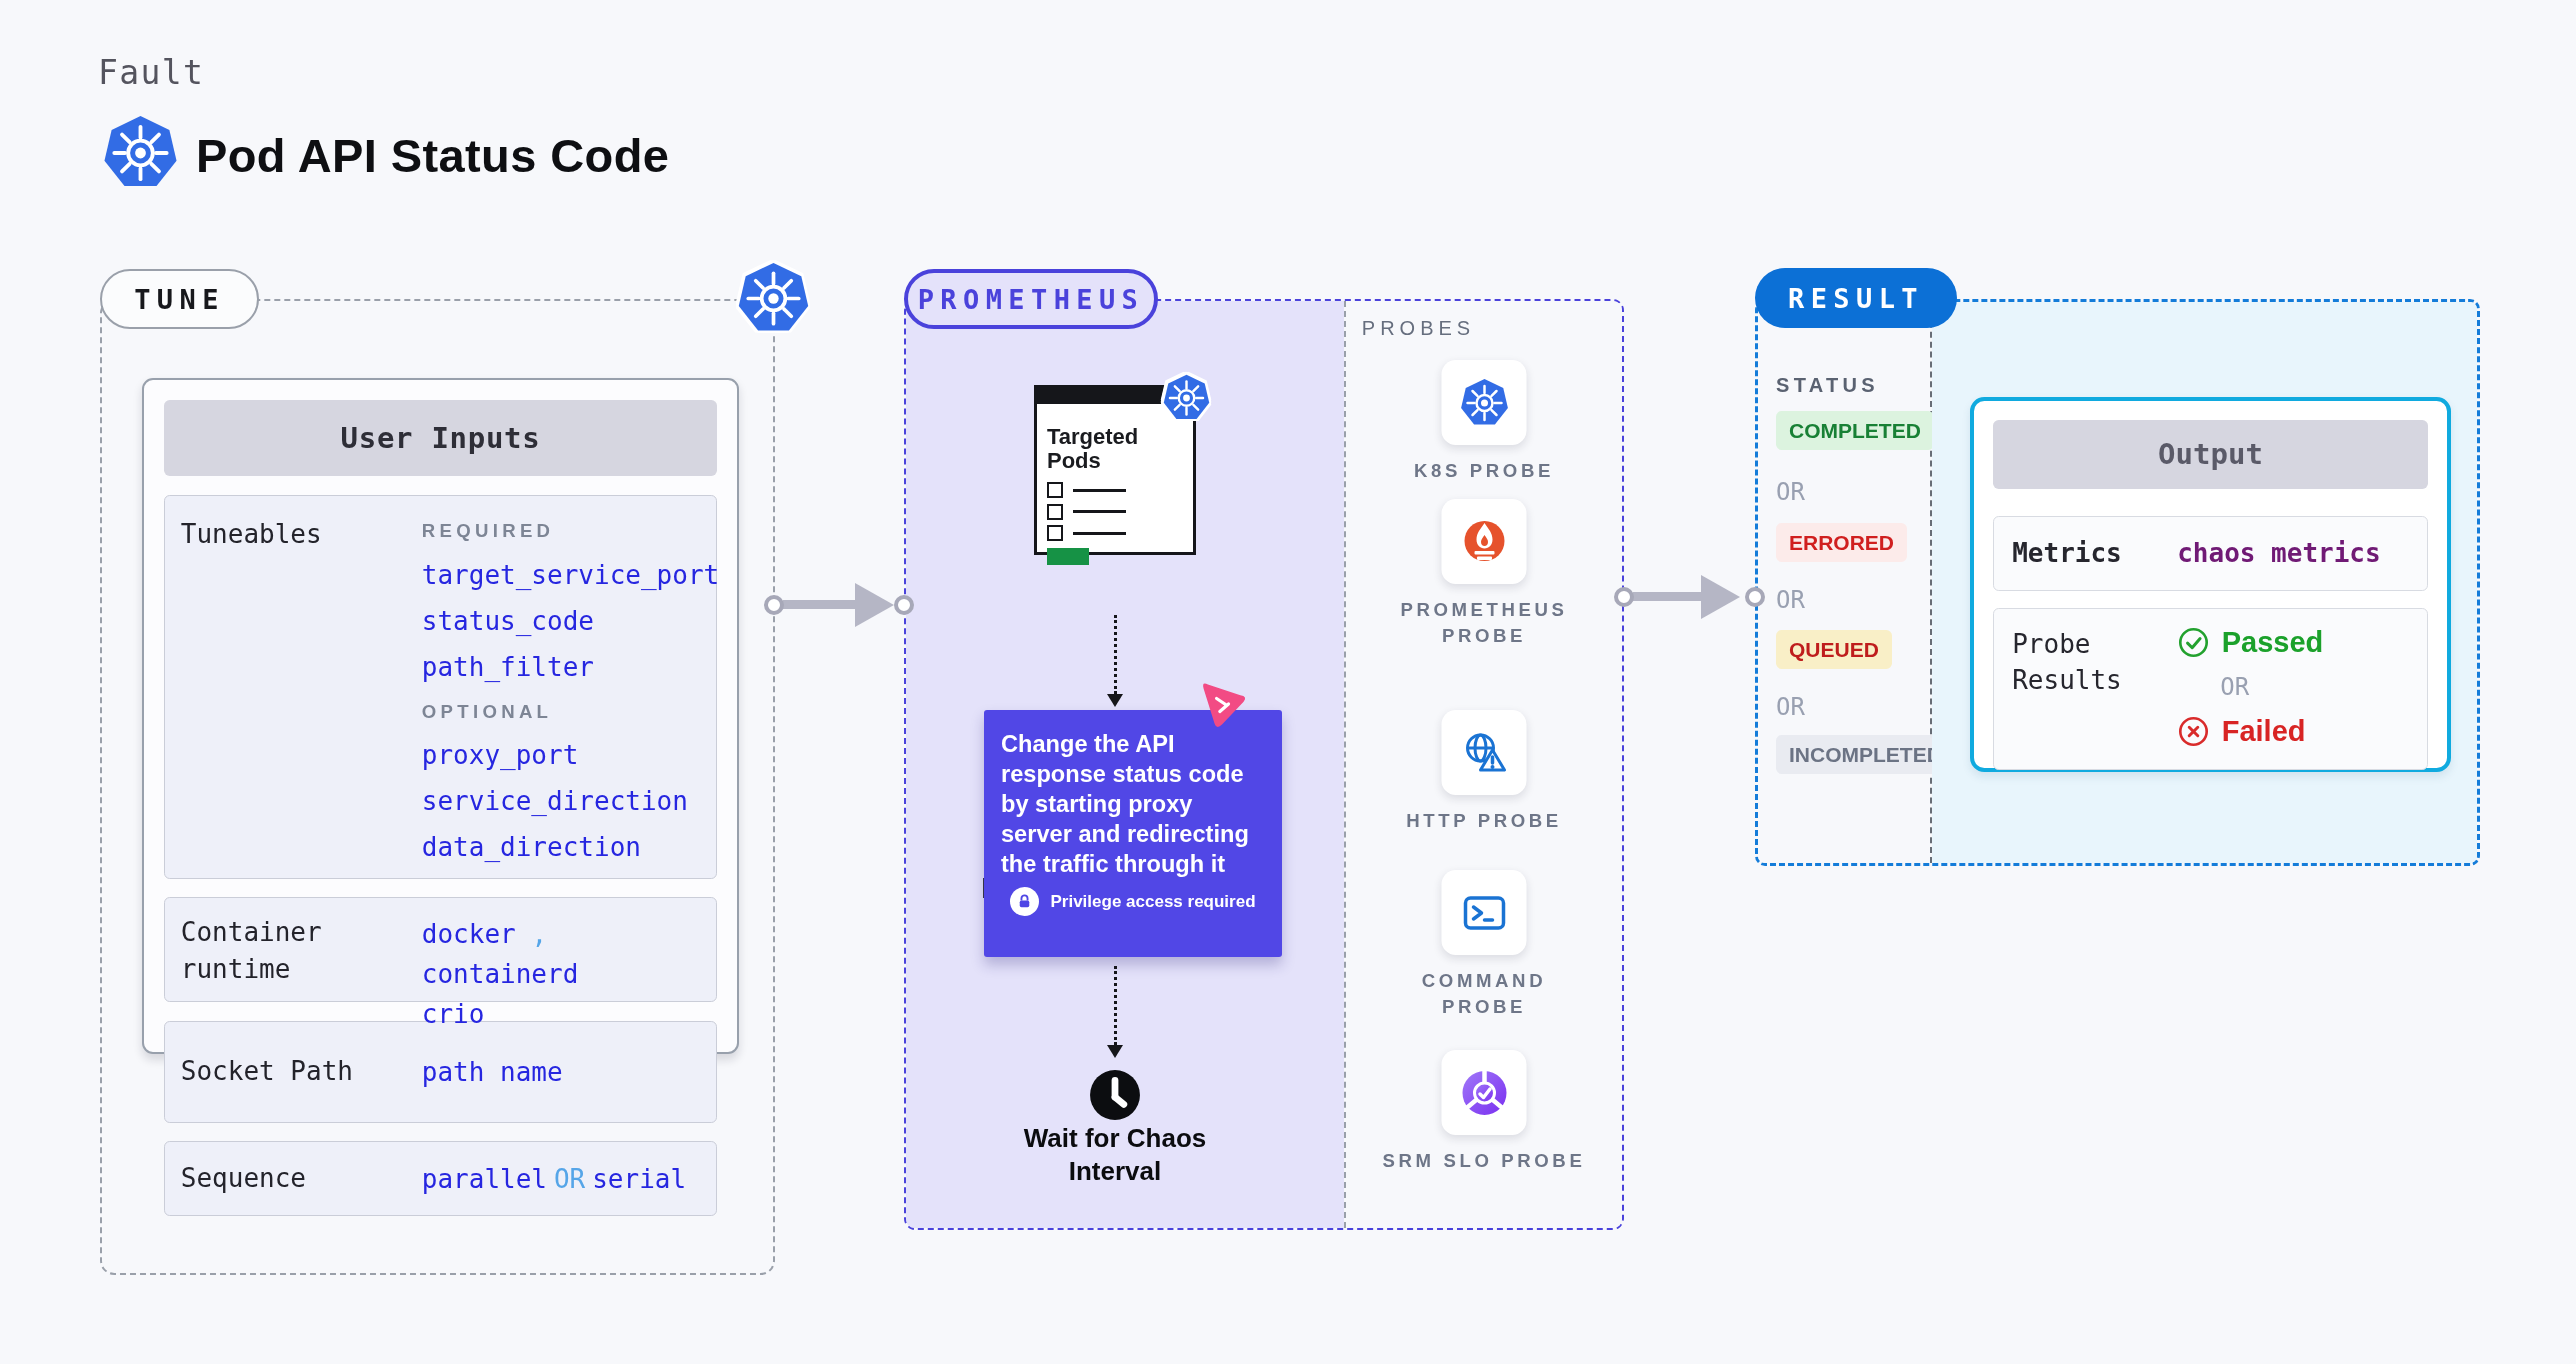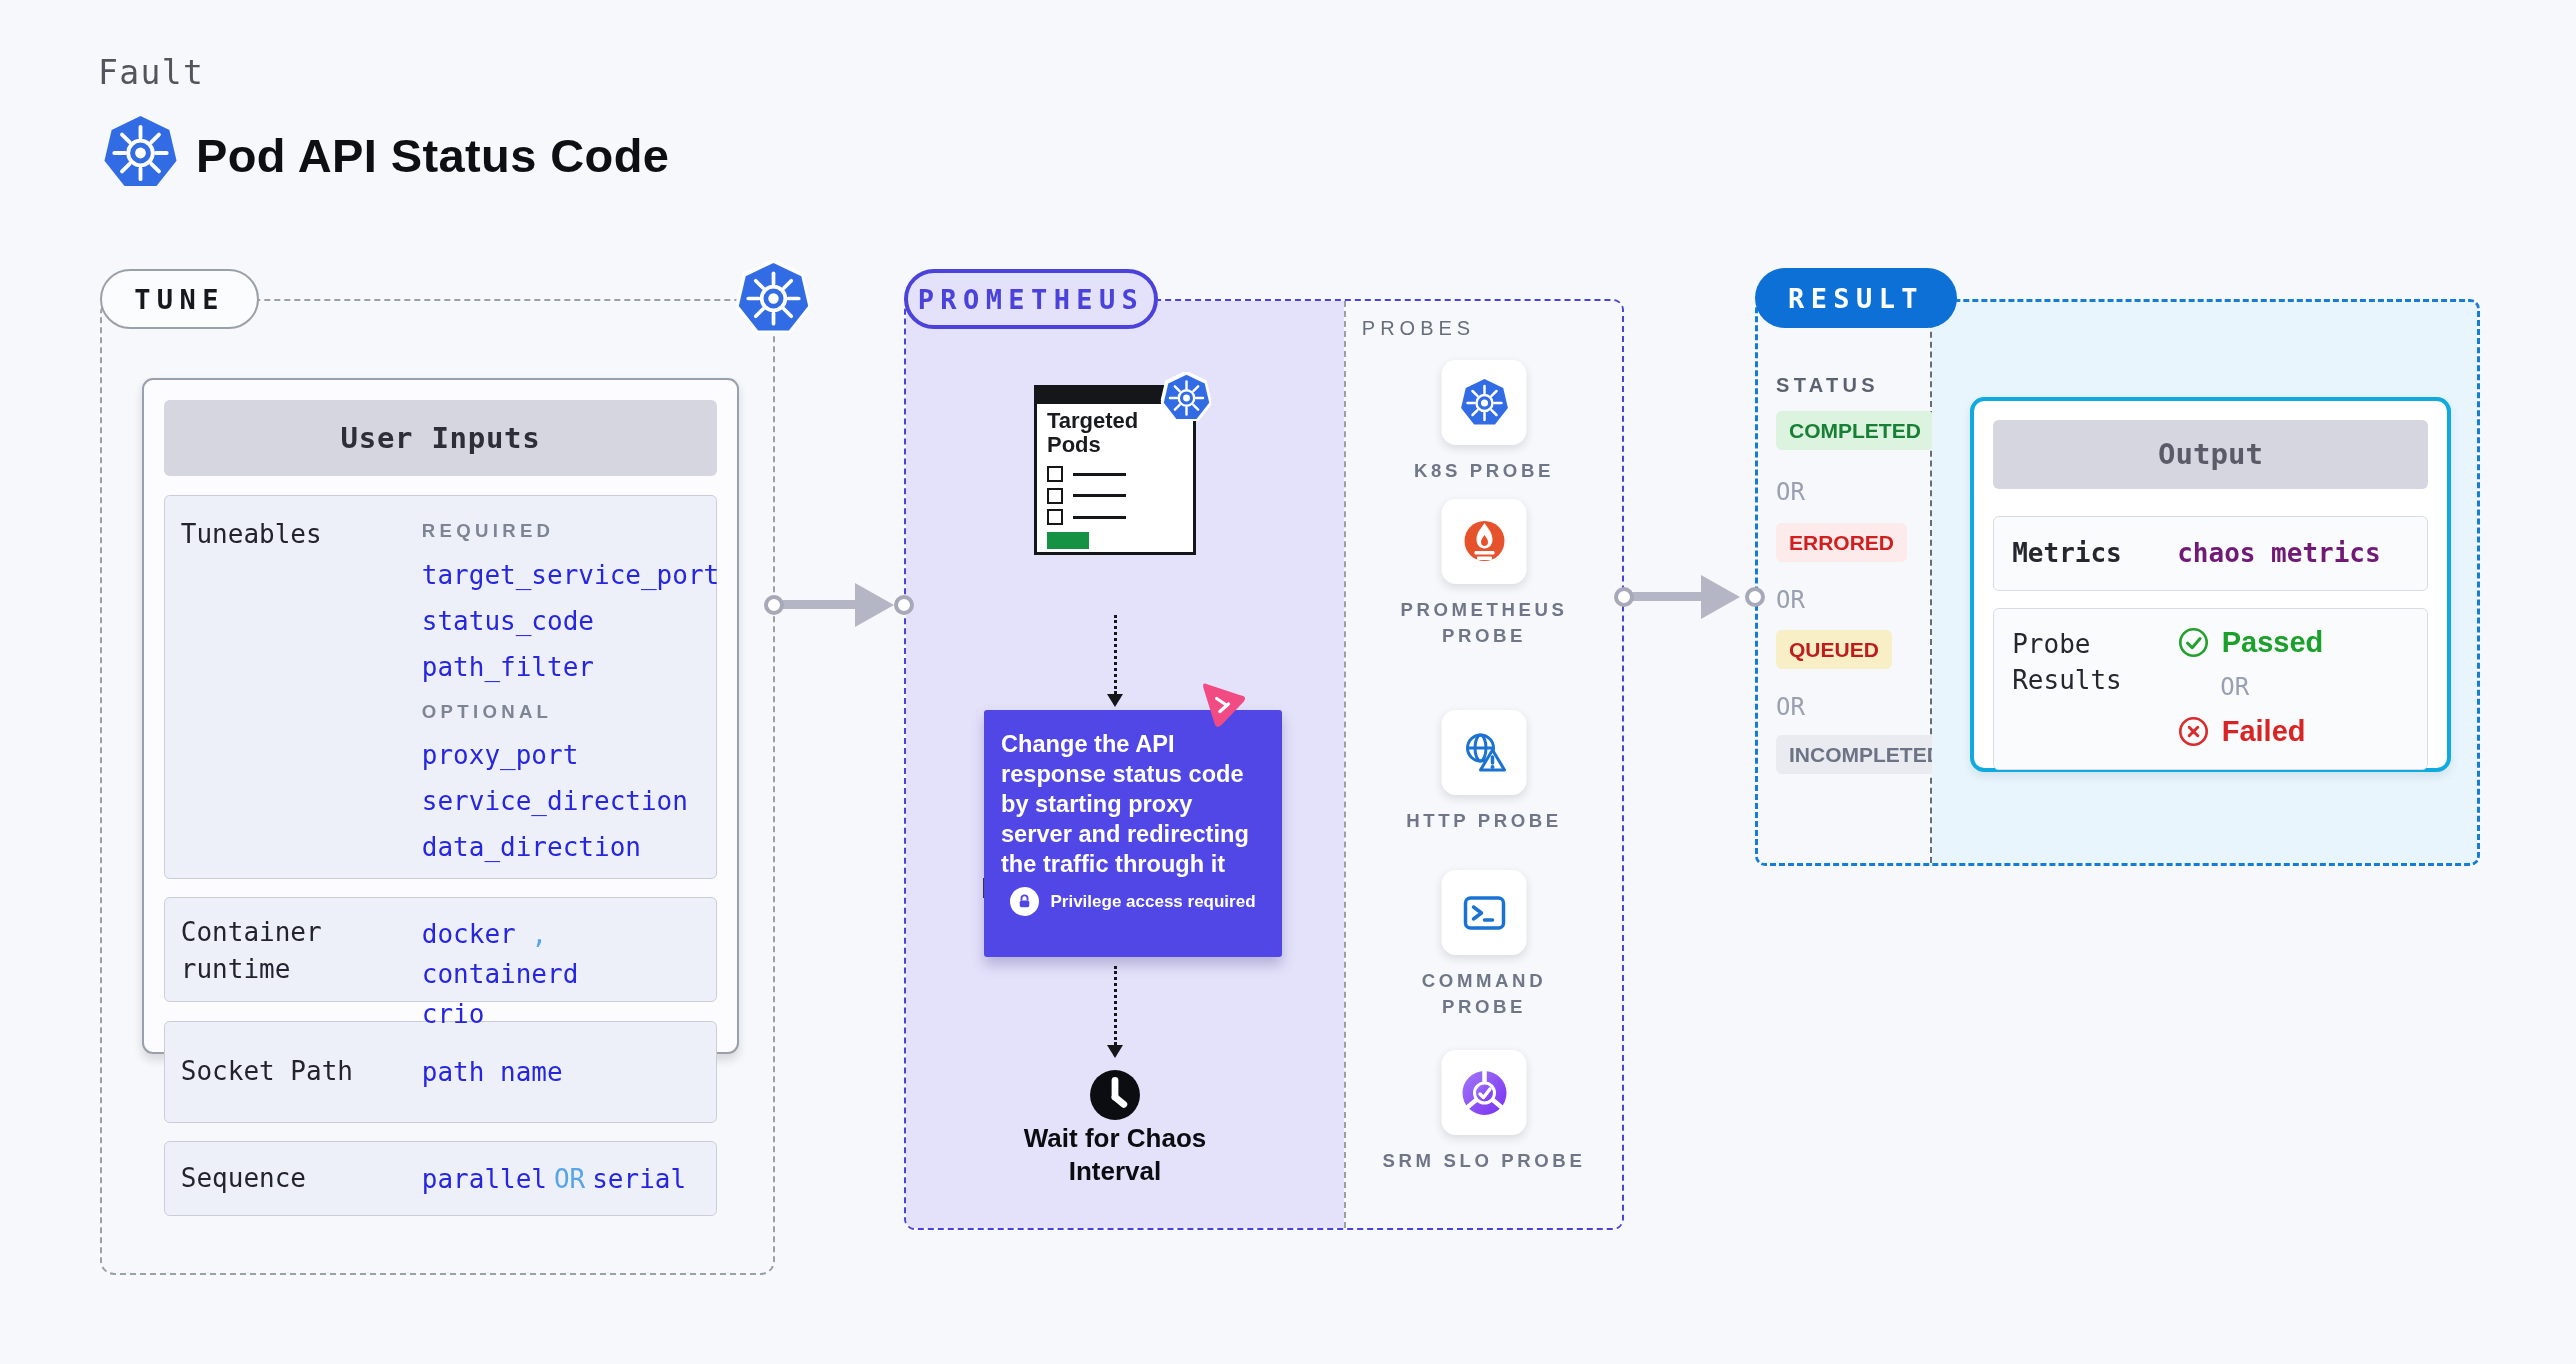--- a/index.html
+++ b/index.html
@@ -55,21 +55,21 @@
   .exec-box { position:absolute; left:904px; top:299px; width:720px; height:931px;
               border:2.9px dashed #4a42db; border-radius:11.5px; }
   .exec-pill { left:904px; top:269px; width:254px; background:#e4e2fa; border:4.3px solid #4a42db; color:#4a42db; }
   .exec-lav { position:absolute; left:0; top:0; bottom:0; width:438px; background:#e4e2fa; border-radius:8.6px 0 0 8.6px; }
   .probes-zone { position:absolute; left:438px; right:0; top:0; bottom:0; background:#f7f8fb;
                  border-left:2.1px dashed #9aa0aa; border-radius:0 8.6px 8.6px 0; }
 
   .pods-doc { position:absolute; left:128px; top:84px; width:162px; height:170px; background:#fff;
               border:3.6px solid #15161a; }
   .pods-bar { height:17px; background:#15161a; margin:-0.7px; }
-  .pods-title { font-size:22px; font-weight:800; color:#1a1b1f; line-height:23.6px; padding:5.7px 0 4.3px 10px; }
+  .pods-title { font-size:22px; font-weight:800; color:#1a1b1f; line-height:23.6px; padding:5.7px 0 4.3px 10px;margin-top:16px; }
   .chk-row { display:flex; align-items:center; gap:10px; padding-left:10px; margin-top:5.7px; }
   .chk-box { width:15.8px; height:15.8px; border:2.1px solid #15161a; }
   .chk-line { width:53px; height:2.9px; background:#15161a; }
   .pods-green { width:42px; height:17px; background:#169245; margin:7.2px 0 0 10px; }
   .pods-badge { position:absolute; left:256px; top:72px; width:49px; height:50px; }
 
   .derive-lbl { position:absolute; left:37px; top:571px; width:344px; text-align:center;
                 font-size:29px; font-weight:800; color:#0b0c0f; }
   .v-dotted { position:absolute; width:0; border-left:3.6px dotted #15161a; z-index:2; }
   .v-head { position:absolute; width:0; height:0; border-left:8.6px solid transparent;

